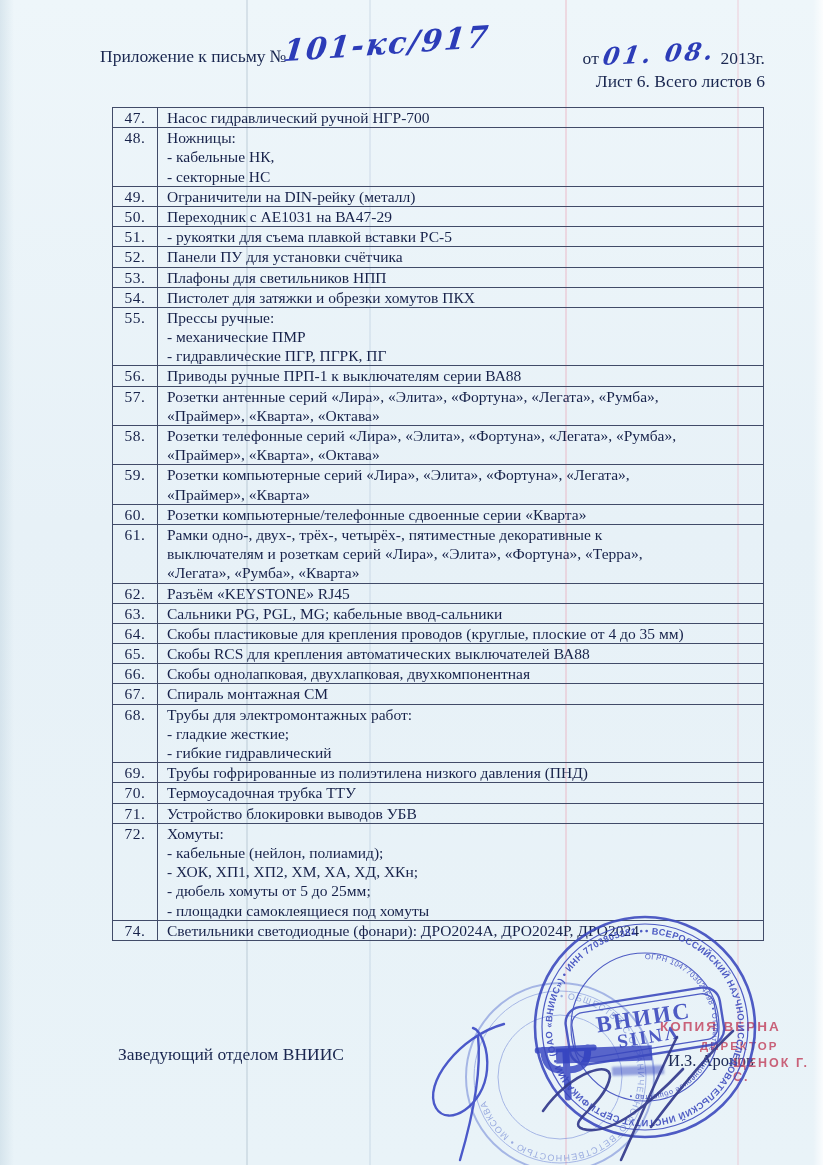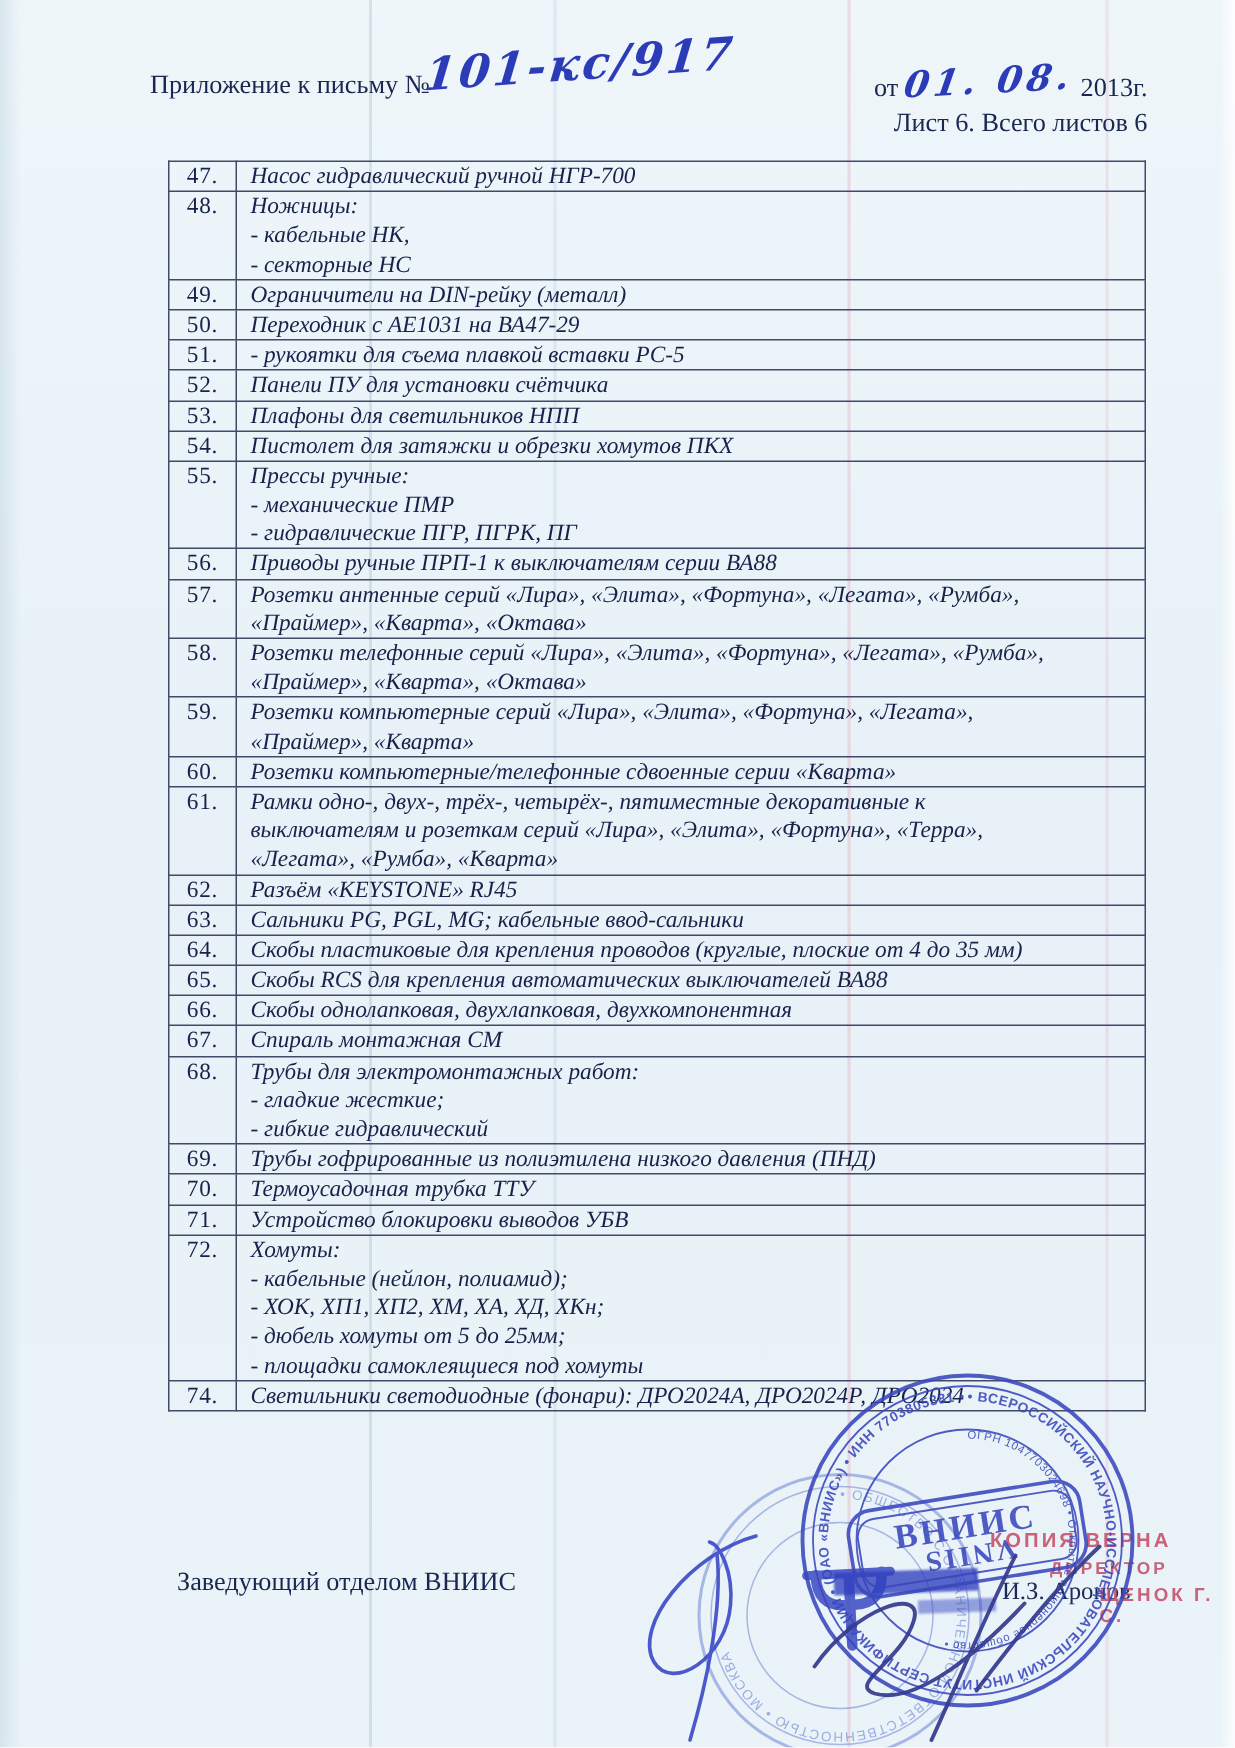--- a/index.html
+++ b/index.html
@@ -33,21 +33,21 @@
     display:inline-block;transform:rotate(-3deg) skewX(-12deg);}
 
   
   table.items{
     position:absolute;left:112px;top:107px;width:652px;
     border-collapse:collapse;table-layout:fixed;
     font-size:15.5px;color:#17224a;
   }
   table.items, table.items td{border:1.6px solid #414b68;}
   td.num{width:44px;text-align:center;vertical-align:top;padding:0;}
-  td.desc{padding:0 6px 0 9px;vertical-align:top;font-style:italic;}
+  td.desc{padding:0 6px 0 9px;vertical-align:top;}
   .line{height:19.2px;line-height:19.3px;white-space:nowrap;overflow:visible;}
   td.num .line{letter-spacing:.5px;}
 
   
   .footer-label{position:absolute;left:118px;top:1044px;font-size:17.5px;}
   .signer-name{position:absolute;left:668px;top:1051px;font-size:16.5px;z-index:2;color:#1c2a55;}
 
   
   .redstamp{position:absolute;z-index:2;color:rgba(198,85,110,.92);
     font-family:"Liberation Sans", sans-serif;font-weight:bold;letter-spacing:2px;}

